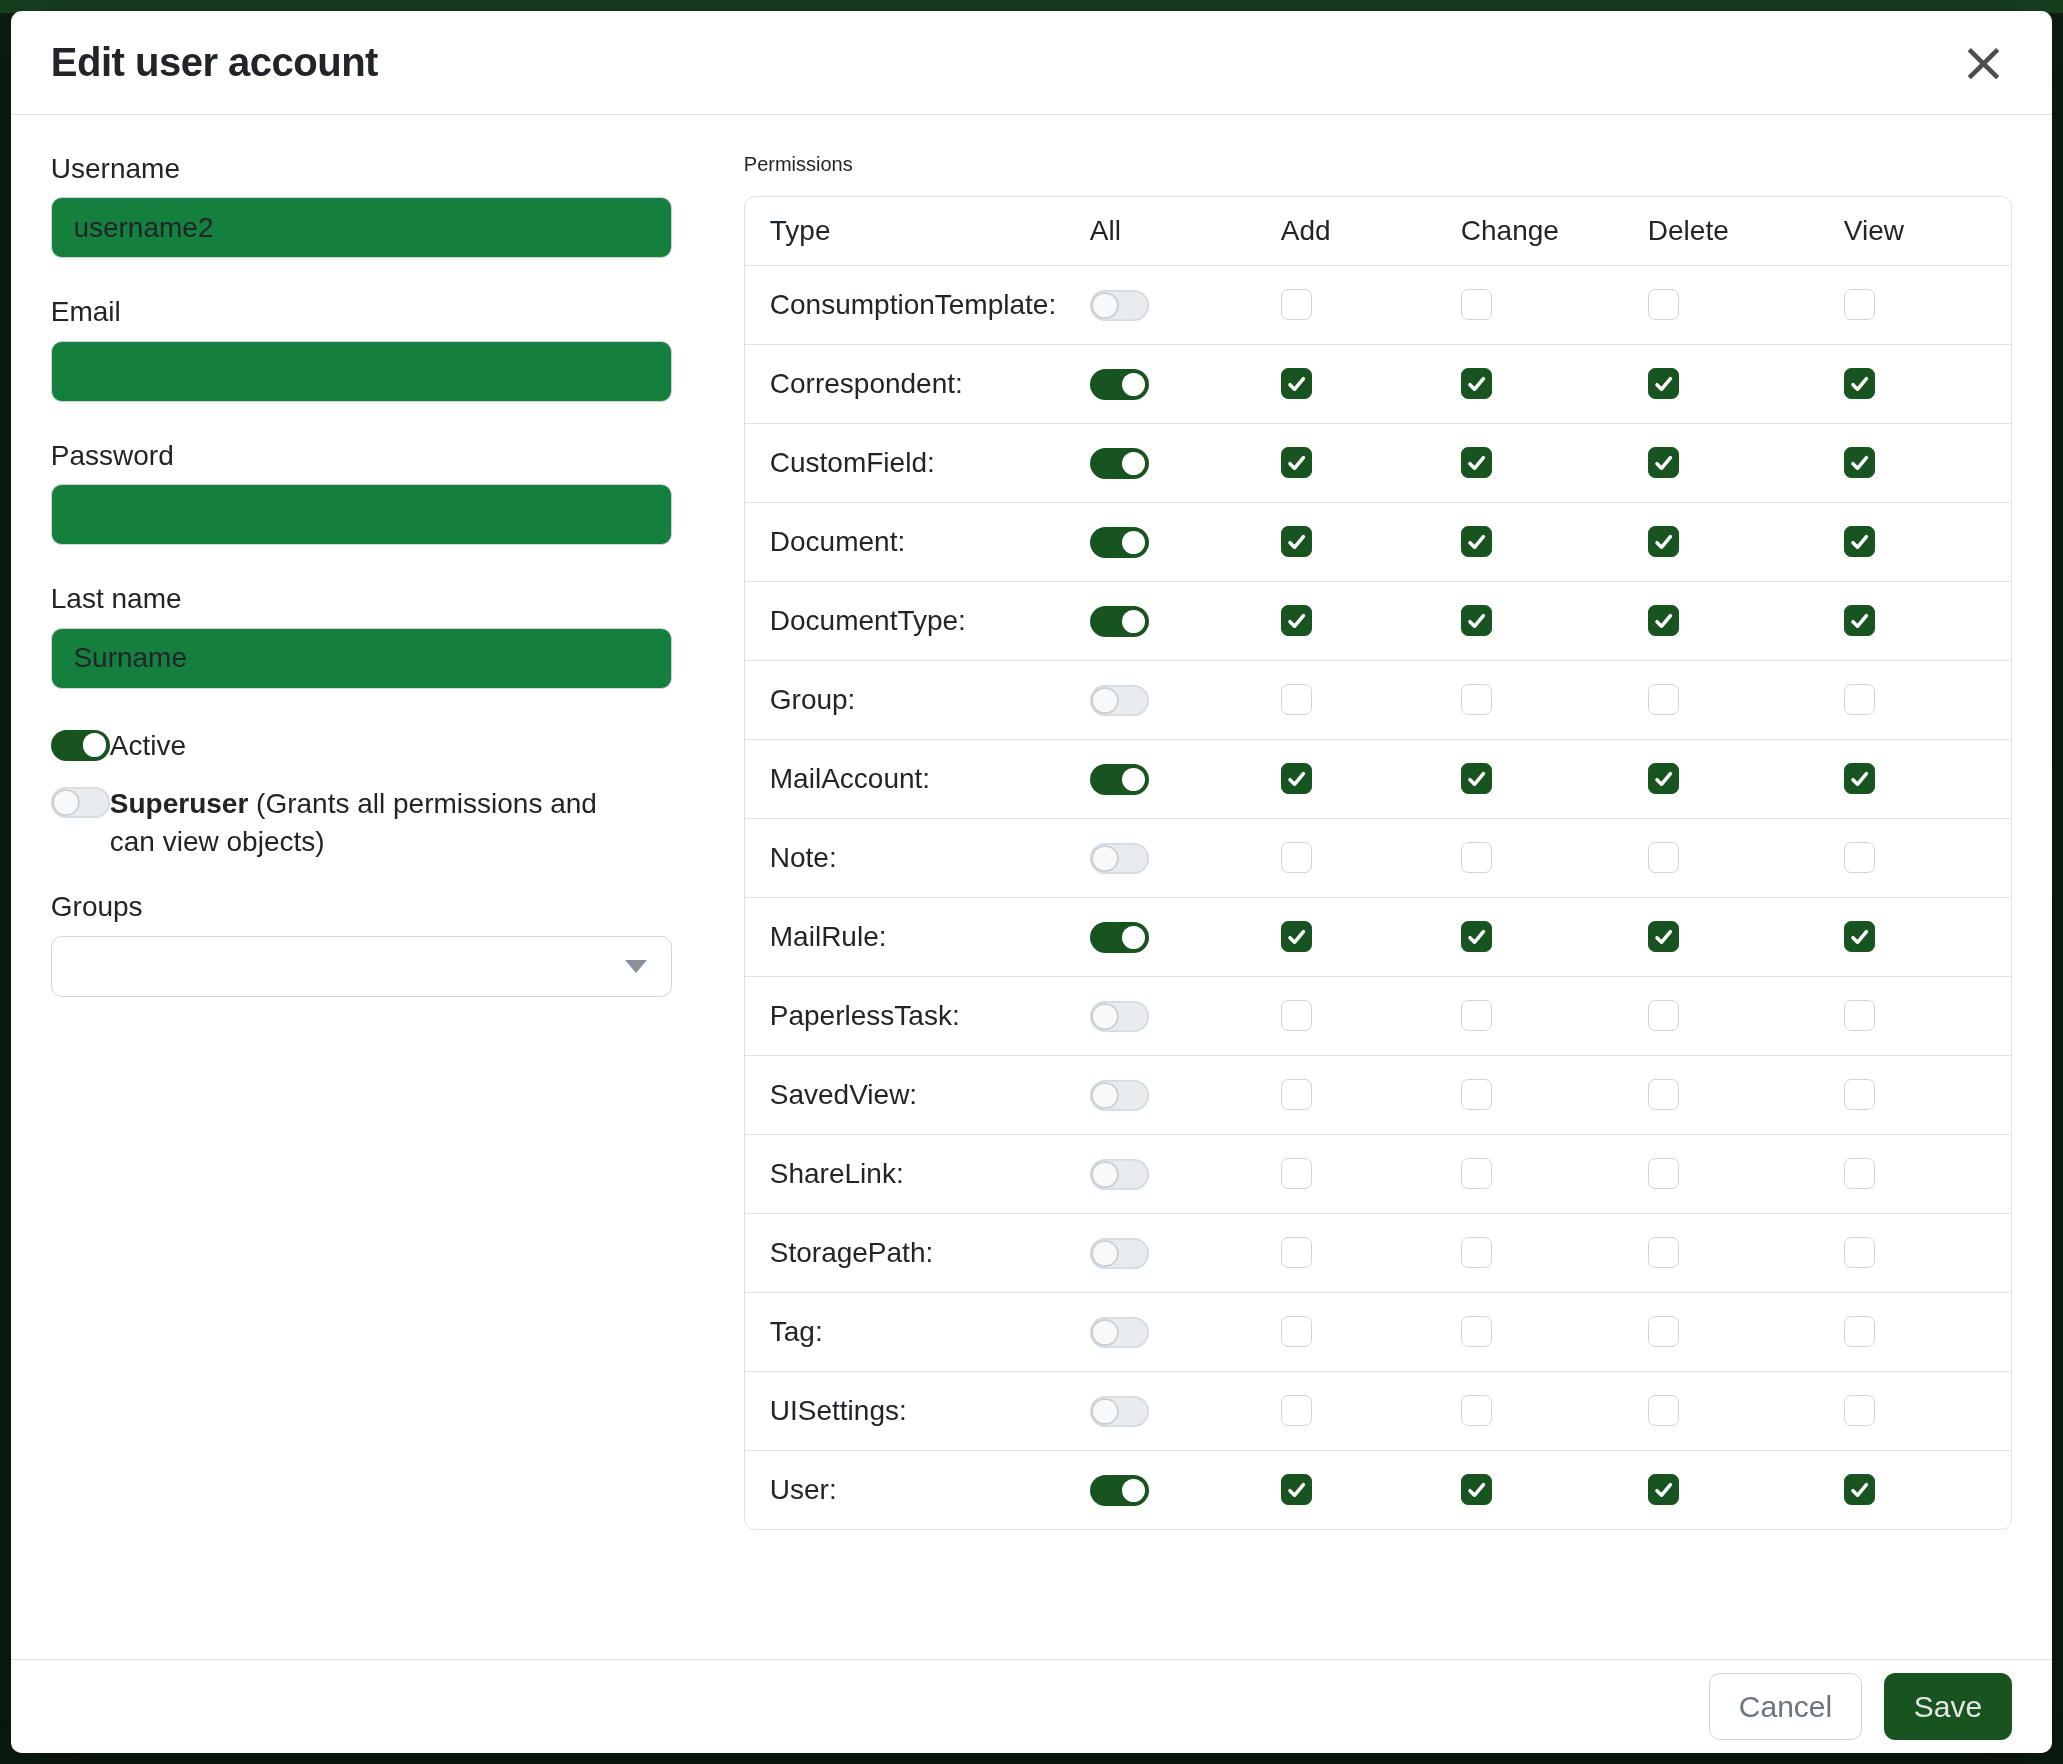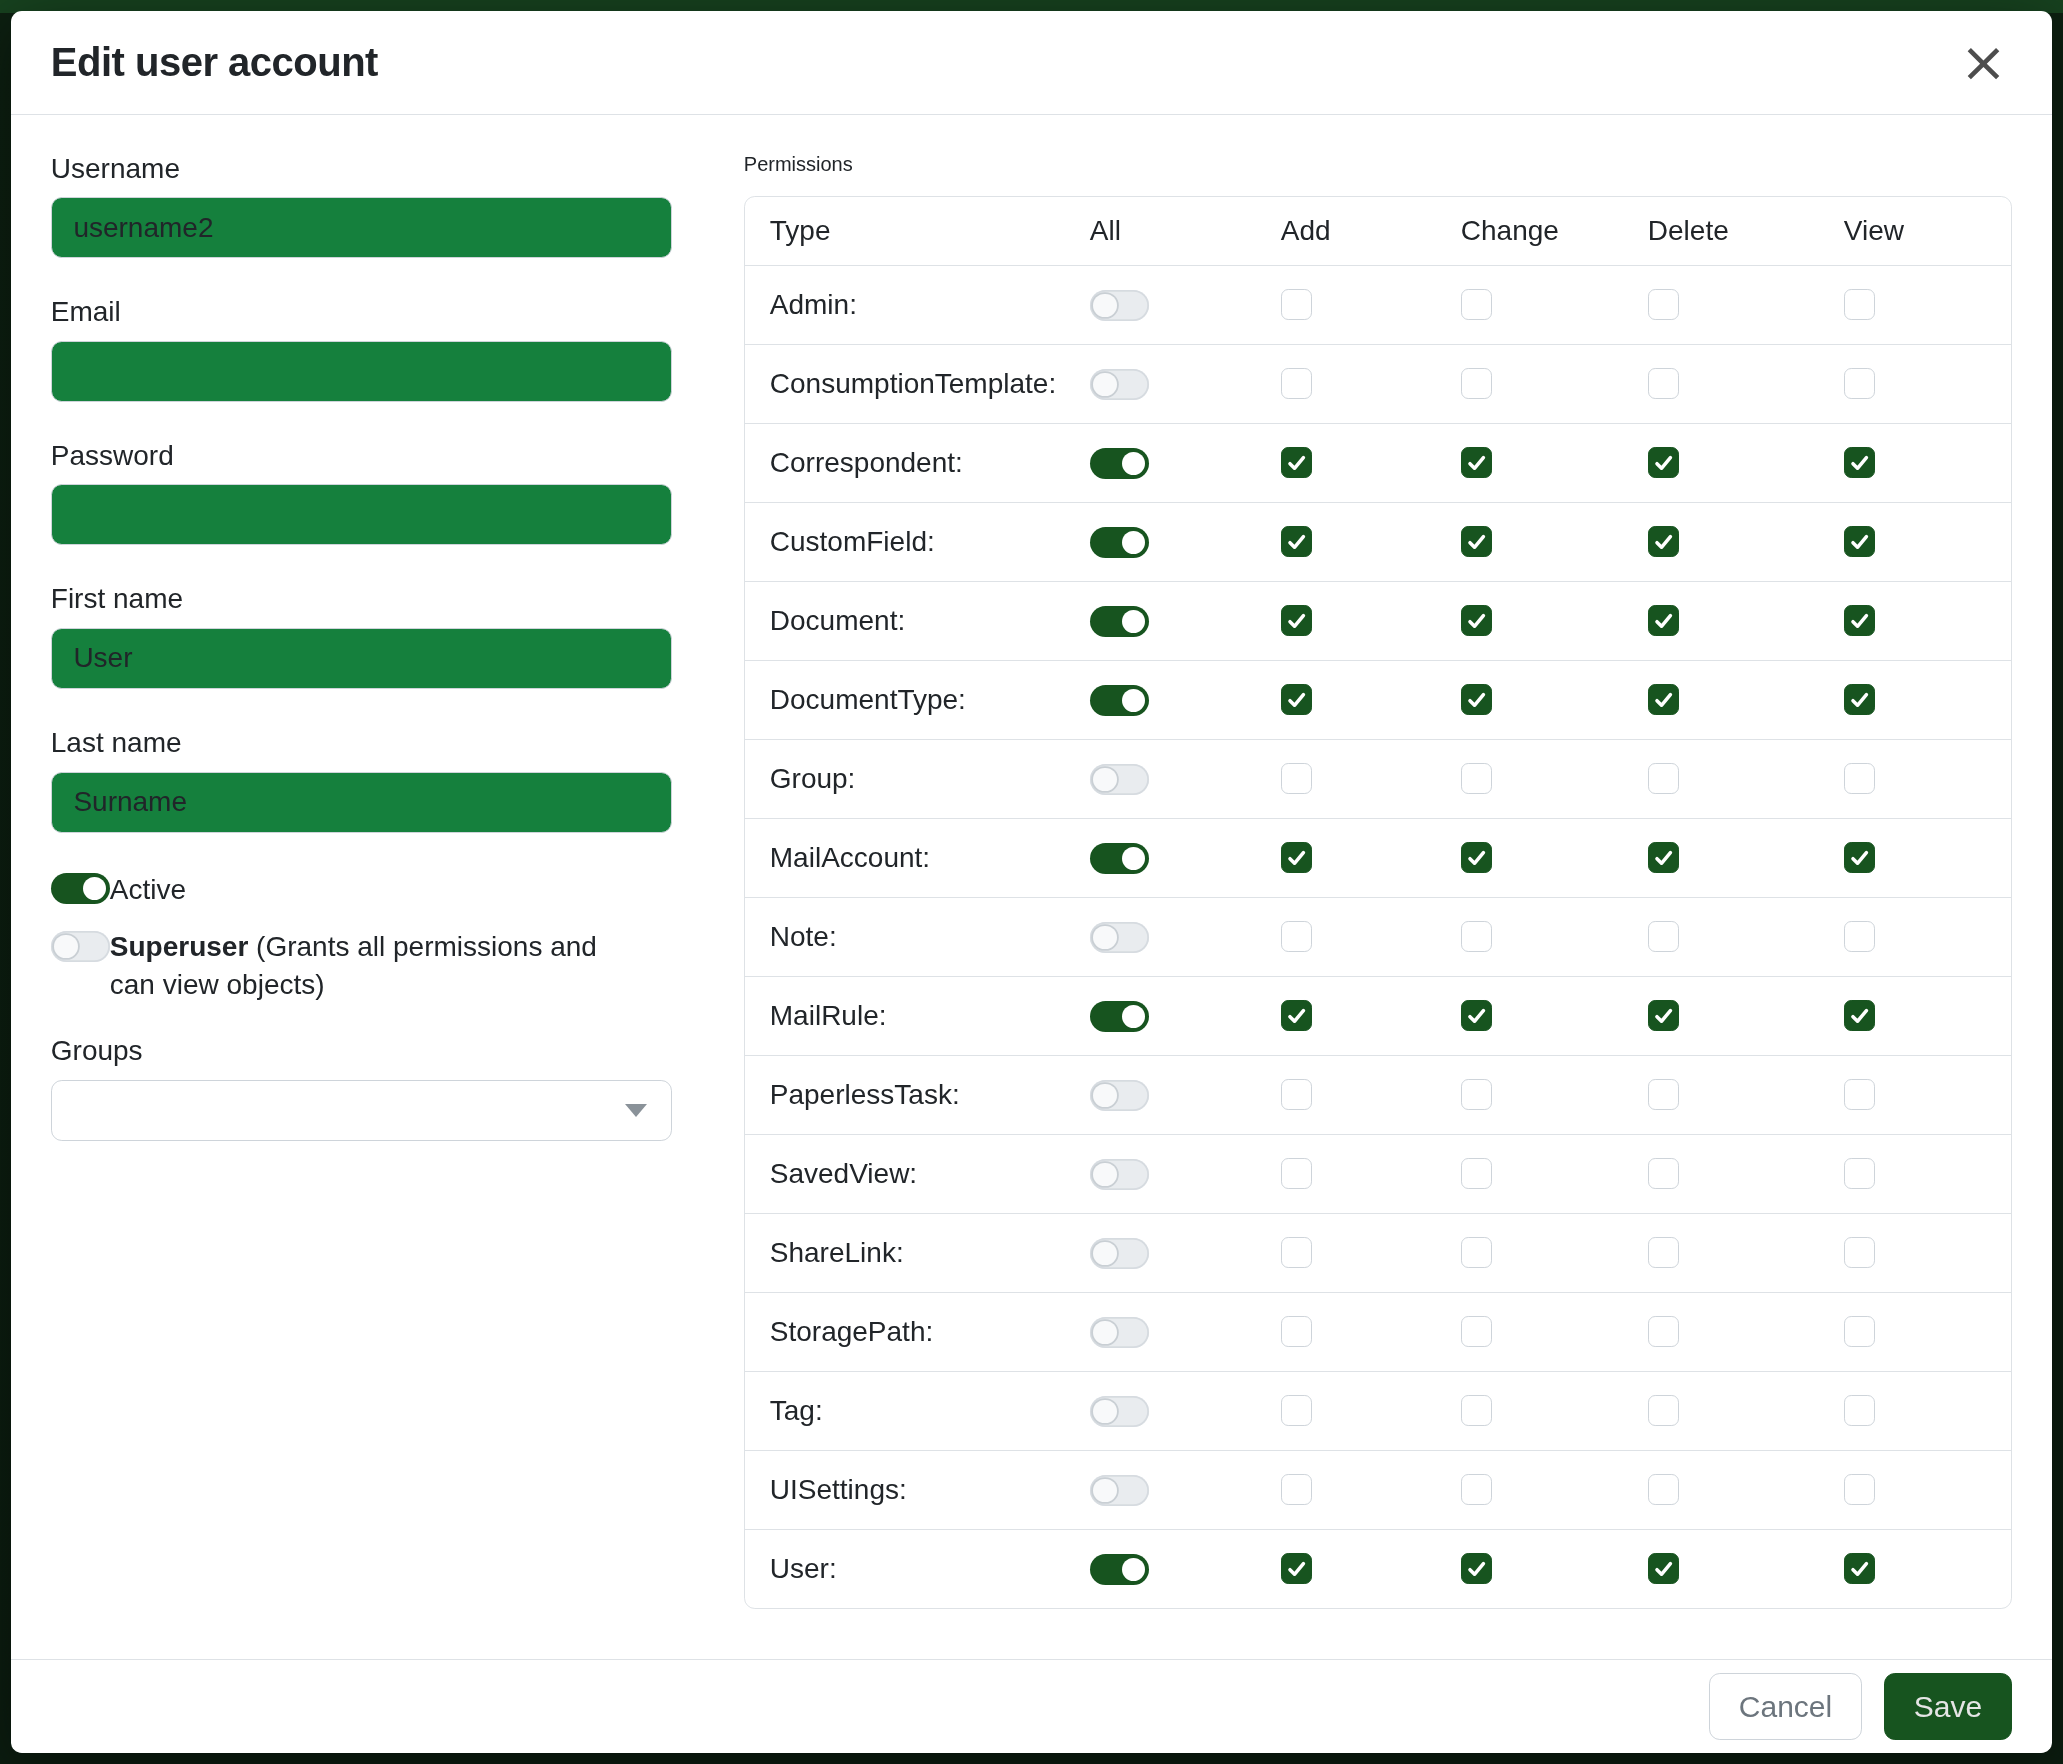--- a/index.html
+++ b/index.html
@@ -154,24 +154,20 @@
         <div class="field">
           <label class="field-label">Email</label>
           <input class="text-input" value="" style="">
         </div>
 
         <div class="field">
           <label class="field-label">Password</label>
           <input class="text-input" value="" style="">
         </div>
 
-        <div class="field">
-          <label class="field-label">First name</label>
-          <input class="text-input" value="User" style="">
-        </div>
 
         <div class="field">
           <label class="field-label">Last name</label>
           <input class="text-input" value="Surname" style="">
         </div>
 
         <div class="toggle-row">
           <div class="toggle on">
               <span class="knob"></span>
             </div>
@@ -204,40 +200,20 @@
           <div class="perm-grid perm-header">
             <div class="hcell">Type</div>
             <div class="hcell">All</div>
             <div class="hcell">Add</div>
             <div class="hcell">Change</div>
             <div class="hcell">Delete</div>
             <div class="hcell">View</div>
           </div>
           <div>
               <div class="perm-grid perm-row">
-                <div class="perm-type">Admin:</div>
-                <div class="perm-cell">
-                  <div class="toggle off">
-                    <span class="knob"></span>
-                  </div>
-                </div>
-                <div class="perm-cell">
-                  <div class="checkbox"></div>
-                </div>
-                <div class="perm-cell">
-                  <div class="checkbox"></div>
-                </div>
-                <div class="perm-cell">
-                  <div class="checkbox"></div>
-                </div>
-                <div class="perm-cell">
-                  <div class="checkbox"></div>
-                </div>
-              </div>
-              <div class="perm-grid perm-row">
                 <div class="perm-type">ConsumptionTemplate:</div>
                 <div class="perm-cell">
                   <div class="toggle off">
                     <span class="knob"></span>
                   </div>
                 </div>
                 <div class="perm-cell">
                   <div class="checkbox"></div>
                 </div>
                 <div class="perm-cell">

